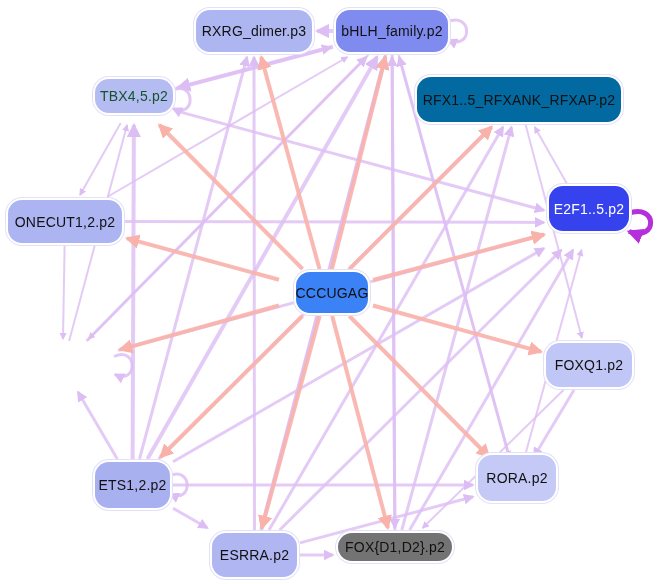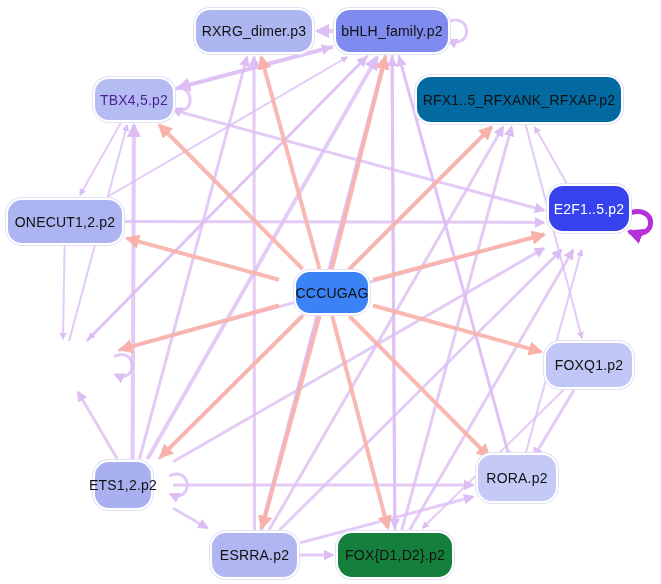--- a/index.html
+++ b/index.html
@@ -103,43 +103,43 @@
         <path d="M 628,213.5 C 658,202.5 658,242.5 629,231.5" fill="none" stroke="#b52fdb" stroke-width="5" stroke-opacity="1" marker-end="url(#arrow-magenta)"></path>
       </g>
   </svg>
 
 <div class="node" style="left: 196px; top: 10px; width: 116px; height: 42px; background: rgb(174, 182, 241); color: rgb(17, 17, 17);">
       <span>RXRG_dimer.p3</span>
     </div>
     <div class="node" style="left: 336px; top: 10px; width: 112px; height: 42px; background: rgb(127, 139, 238); color: rgb(17, 17, 17);">
       <span>bHLH_family.p2</span>
     </div>
-    <div class="node" style="left: 95px; top: 79px; width: 78px; height: 41px; background: rgb(180, 188, 242); color: #4c1d95;">
+    <div class="node" style="left: 95px; top: 79px; width: 78px; height: 34px; background: rgb(180, 188, 242); color: #14532d;">
       <span>TBX4,5.p2</span>
     </div>
     <div class="node" style="left: 417px; top: 77px; width: 204px; height: 45px; background: #0369a1; color: rgb(17, 17, 17);">
       <span>RFX1..5_RFXANK_RFXAP.p2</span>
     </div>
     <div class="node" style="left: 8px; top: 200px; width: 114px; height: 43px; background: rgb(172, 180, 241); color: rgb(17, 17, 17);">
       <span>ONECUT1,2.p2</span>
     </div>
     <div class="node" style="left: 549px; top: 186px; width: 80px; height: 45px; background: rgb(54, 66, 238); color: rgb(255, 255, 255);">
       <span>E2F1..5.p2</span>
     </div>
     <div class="node" style="left: 296px; top: 272px; width: 72px; height: 41px; background: #3b82f6; color: rgb(17, 17, 17);">
       <span>CCCUGAG</span>
     </div>
     <div class="node" style="left: 546px; top: 343px; width: 86px; height: 44px; background: rgb(192, 198, 245); color: rgb(17, 17, 17);">
       <span>FOXQ1.p2</span>
     </div>
-    <div class="node" style="left: 95px; top: 462px; width: 56px; height: 46px; background: rgb(169, 176, 240); color: rgb(17, 17, 17);">
+    <div class="node" style="left: 95px; top: 462px; width: 75px; height: 46px; background: rgb(169, 176, 240); color: rgb(17, 17, 17);">
       <span>ETS1,2.p2</span>
     </div>
     <div class="node" style="left: 478px; top: 455px; width: 78px; height: 46px; background: rgb(196, 201, 246); color: rgb(17, 17, 17);">
       <span>RORA.p2</span>
     </div>
     <div class="node" style="left: 212px; top: 533px; width: 85px; height: 44px; background: rgb(176, 182, 242); color: rgb(17, 17, 17);">
       <span>ESRRA.p2</span>
     </div>
-    <div class="node" style="left: 338px; top: 533px; width: 114px; height: 44px; background: #15803d; color: rgb(17, 17, 17);">
+    <div class="node" style="left: 338px; top: 533px; width: 114px; height: 28px; background: #737373; color: rgb(17, 17, 17);">
       <span>FOX{D1,D2}.p2</span>
     </div>
   </div>
 
 </body></html>

